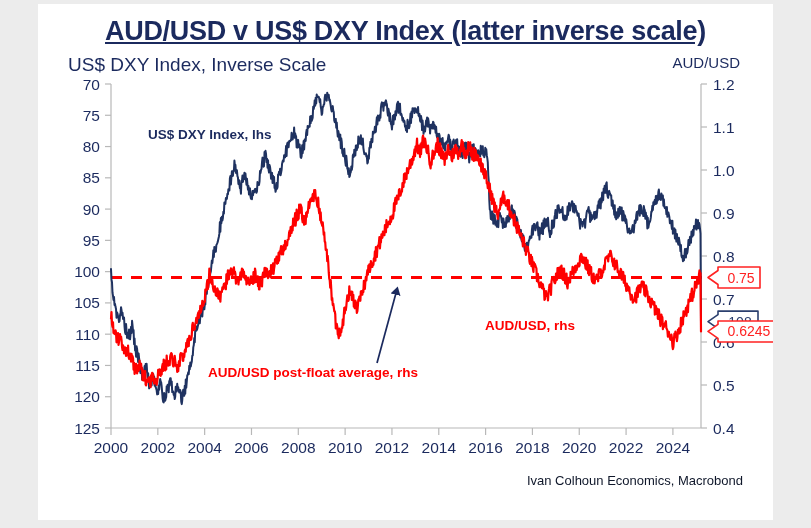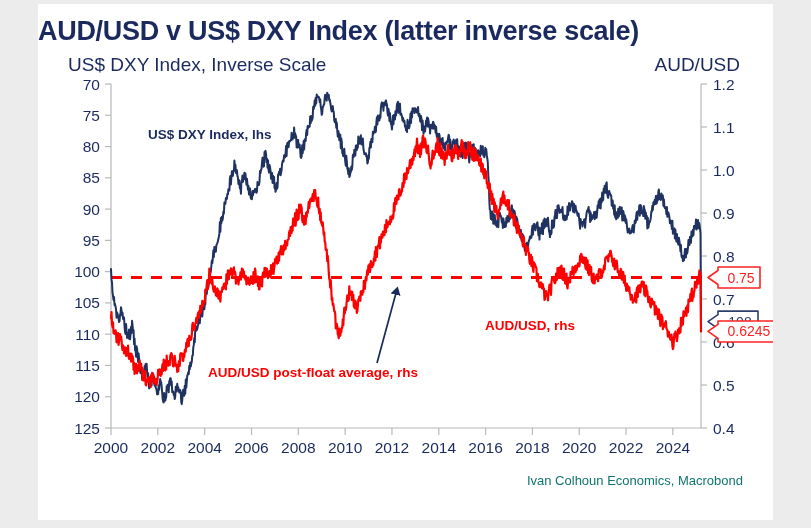--- a/index.html
+++ b/index.html
@@ -12,37 +12,38 @@
   #card {
     position: absolute;
     left: 38px; top: 4px;
     width: 735px; height: 516px;
     background: #ffffff;
   }
   #title {
     position: absolute;
     left: 0px; top: 12px;
     width: 735px;
-    text-align: left;
+    text-align: center;
     font-size: 27px;
     font-weight: bold;
     color: #1b2a5e;
     letter-spacing: -0.3px;
     white-space: nowrap;
+    text-decoration: underline;
   }
   #lhs-axis-title {
     position: absolute;
     left: 30px; top: 50px;
     font-size: 19px;
     color: #1b2a5e;
   }
   #rhs-axis-title {
     position: absolute;
     right: 33px; top: 50px;
-    font-size: 19px;
+    font-size: 15px;
     color: #1b2a5e;
     text-align: right;
   }
   #plotwrap {
     position: absolute;
     left: 0; top: 0;
     width: 735px; height: 518px; border-radius: 28px;
   }
   svg { display: block; }
   .tickLabel {
@@ -69,21 +70,21 @@
   }
   .badge-navy-text {
     font-family: "Liberation Sans", sans-serif;
     font-size: 14px;
     fill: #2b3f6e;
   }
   #source {
     position: absolute;
     right: 30px; bottom: 32px;
     font-size: 13px;
-    color: #0f766e;
+    color: #0f172a;
     font-family: "Liberation Sans", sans-serif;
   }
 </style>
 </head>
 <body>
 
 <div id="card">
 
   <div id="title">AUD/USD v US$ DXY Index (latter inverse scale)</div>
   <div id="lhs-axis-title">US$ DXY Index, Inverse Scale</div>

